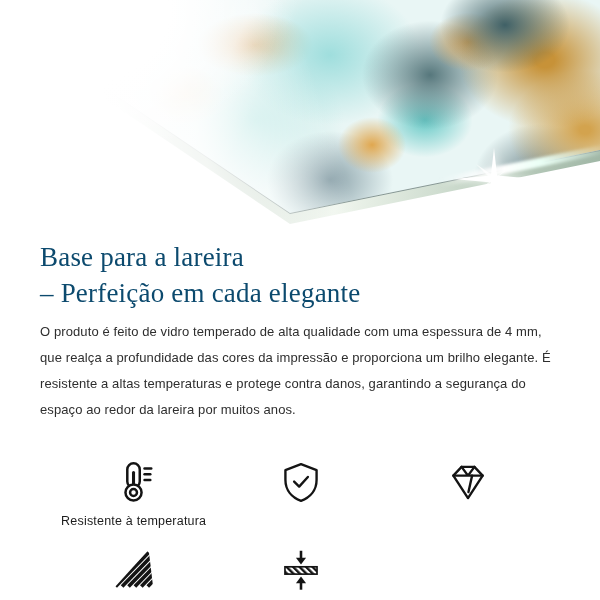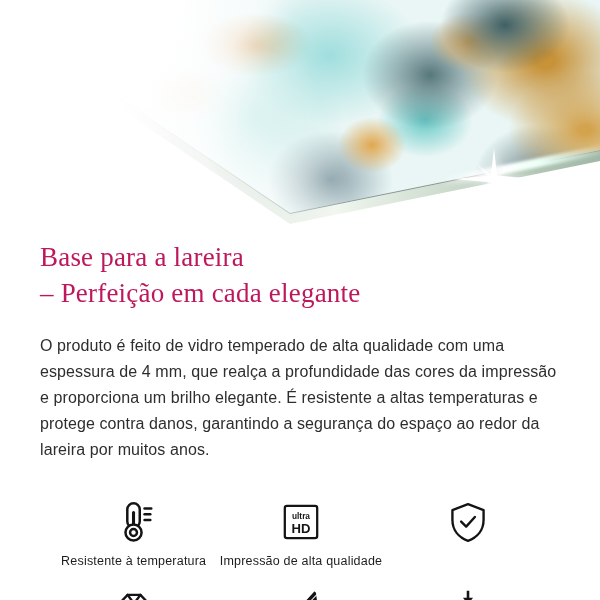--- a/index.html
+++ b/index.html
@@ -52,25 +52,25 @@
       radial-gradient(300px 210px at 55px 10px, #ffffff 38%, rgba(255,255,255,0) 75%),
       linear-gradient(252deg, rgba(255,255,255,0) 46%, rgba(255,255,255,.85) 66%, #ffffff 78%);
   }
   .sparkle{position:absolute;left:452px;top:140px;width:92px;height:78px;
     filter:drop-shadow(0 0 5px rgba(255,255,255,.95));}
 
   
   .content{padding:0 38px 0 40px;}
   .headline{
     margin:7px 0 0;font-family:"Liberation Serif","DejaVu Serif",serif;
-    font-weight:400;font-size:27px;line-height:36px;color:#be185d;letter-spacing:.2px;
+    font-weight:400;font-size:27px;line-height:36px;color:#0c4a6e;letter-spacing:.2px;
   }
   .headline span{display:block;}
   .desc{
-    margin:22px 0 0;max-width:527px;font-size:16px;line-height:26px;color:#2e2e2e;letter-spacing:.1px;
+    margin:8px 0 0;max-width:527px;font-size:13px;line-height:26px;color:#2e2e2e;letter-spacing:.1px;
   }
 
   
   .features{
     margin:36px 10px 0;display:grid;grid-template-columns:repeat(3,1fr);row-gap:19px;
   }
   .feature{display:flex;flex-direction:column;align-items:center;}
   .icon-box{height:46px;display:flex;align-items:center;justify-content:center;}
   .icon-box svg{display:block;}
   .feature-label{margin-top:9px;font-size:12.5px;color:#1d1d1d;letter-spacing:.2px;text-align:left;}
@@ -113,30 +113,20 @@
           <circle cx="23.5" cy="35" r="8.4" fill="#ffffff" stroke="#141414" stroke-width="2.6"></circle>
           <circle class="ic" cx="23.5" cy="35" r="3.6"></circle>
           <line class="ic" x1="35" y1="10" x2="42" y2="10" stroke-width="2.3"></line>
           <line class="ic" x1="35" y1="16" x2="41" y2="16" stroke-width="2.3"></line>
           <line class="ic" x1="35" y1="22" x2="41" y2="22" stroke-width="2.3"></line>
         </svg>
       </div>
       <div class="feature-label">Resistente à temperatura</div>
     </div>
 
-    <div class="feature">
-      <div class="icon-box">
-        <svg width="42" height="42" viewBox="0 0 48 48">
-          <rect class="ic" x="5.5" y="5.5" width="37" height="37" rx="2.5"></rect>
-          <text x="24" y="20.5" text-anchor="middle" font-family="Liberation Sans, DejaVu Sans, sans-serif" font-size="9.5" font-weight="700" fill="#141414">ultra</text>
-          <text x="24" y="36.5" text-anchor="middle" font-family="Liberation Sans, DejaVu Sans, sans-serif" font-size="15" font-weight="800" fill="#141414">HD</text>
-        </svg>
-      </div>
-      <div class="feature-label">Impressão de alta qualidade</div>
-    </div>
 
     <div class="feature">
       <div class="icon-box">
         <svg width="44" height="44" viewBox="0 0 48 48">
           <path class="ic" d="M24 4.5 L41 11 V21.5 C41 33 33.8 41 24 44.5 C14.2 41 7 33 7 21.5 V11 Z"></path>
           <path class="ic" d="M16.5 23.5 L22 29 L31.5 18.5"></path>
         </svg>
       </div>
     </div>
 

